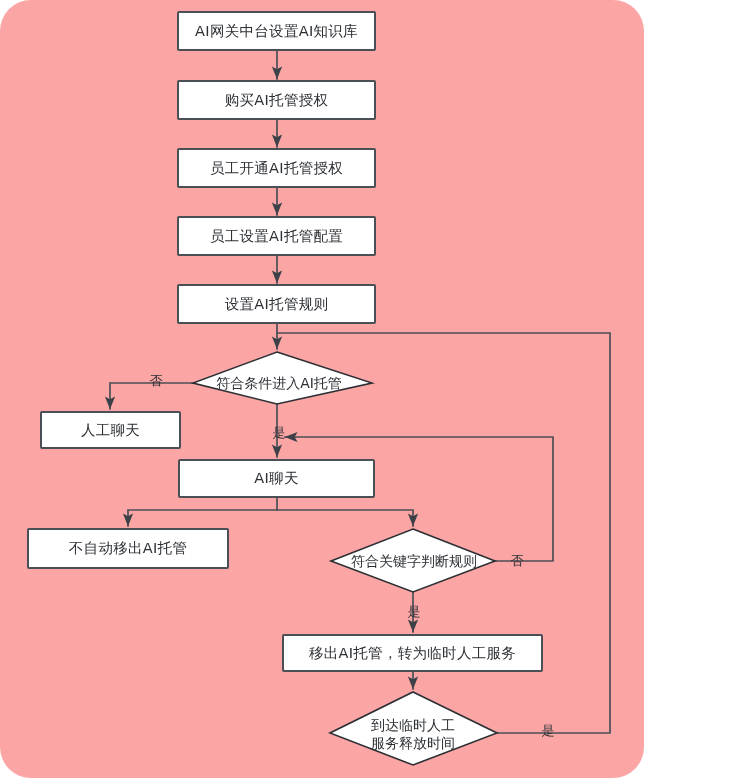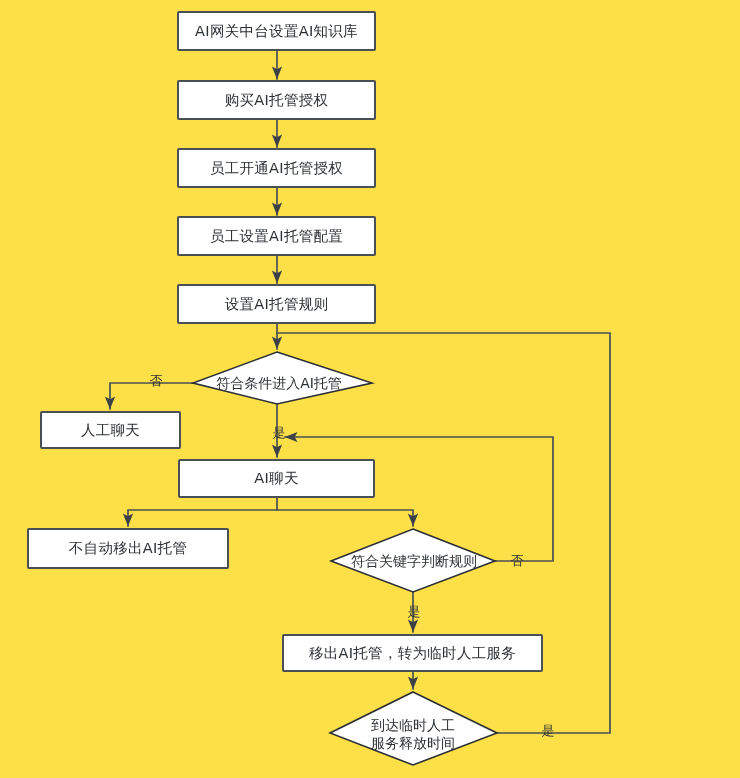--- a/index.html
+++ b/index.html
@@ -5,24 +5,25 @@
   html, body {
     margin: 0;
     padding: 0;
     background: #ffffff;
   }
   body {
     font-family: "DejaVu Sans", "Liberation Sans", sans-serif;
   }
   #canvas {
     position: relative;
-    width: 740px;
+    width: 644px;
     height: 778px;
-    background: #fde047;
+    background: #fca5a5;
     overflow: hidden;
+    border-radius: 31px;
   }
   #flow-svg {
     position: absolute;
     top: 0;
     left: 0;
     width: 740px;
     height: 778px;
   }
   .node-rect {
     fill: #ffffff;

